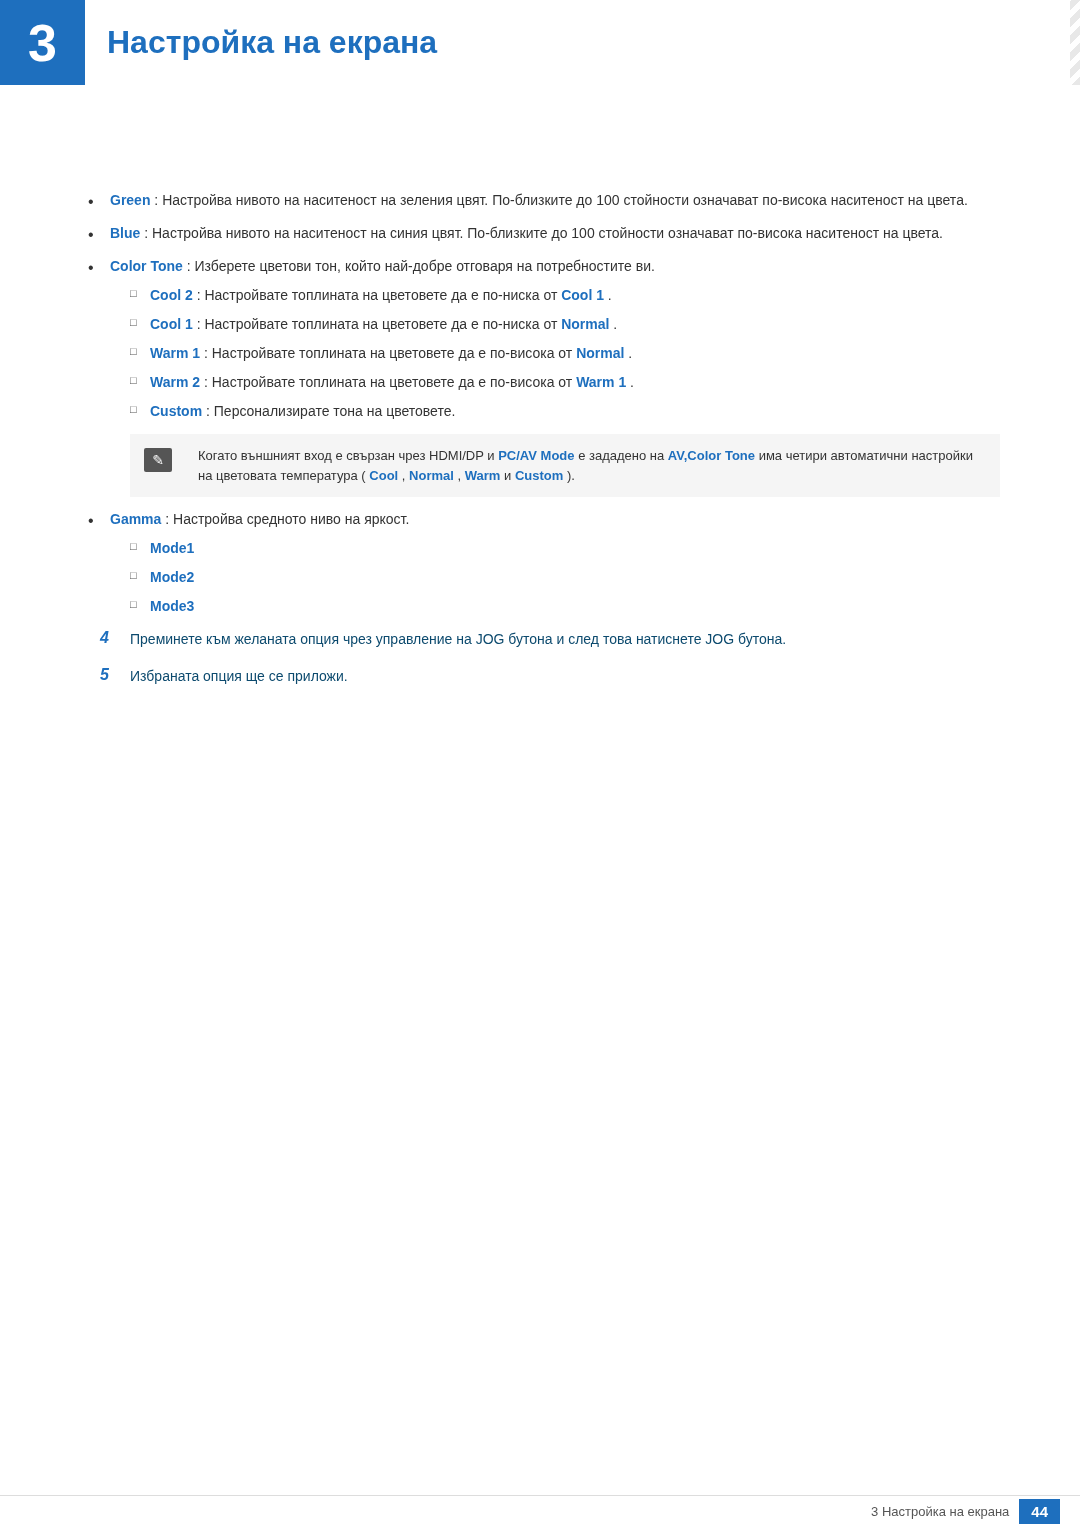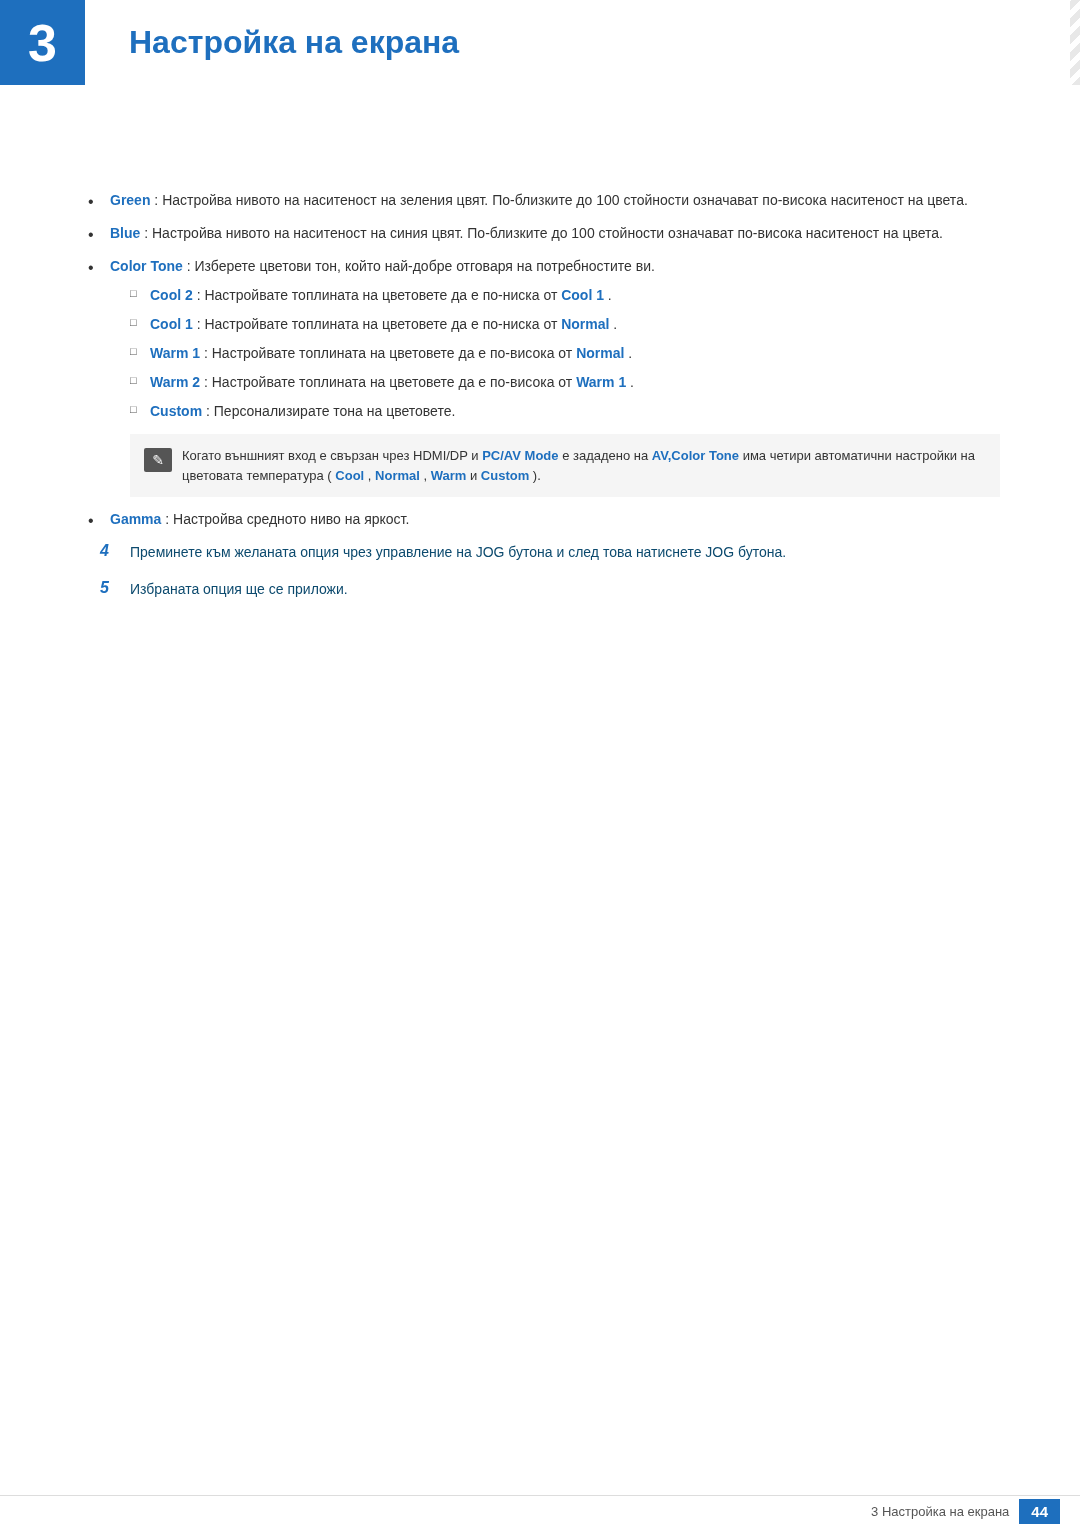--- a/index.html
+++ b/index.html
@@ -72,21 +72,21 @@
 
     .header-title-area {
       position: absolute;
       top: 0;
       left: 85px;
       right: 10px;
       height: 85px;
       background: #fff;
       display: flex;
       align-items: center;
-      padding-left: 44px;
+      padding-left: 22px;
       z-index: 1;
     }
 
     .header-title {
       font-size: 32px;
       font-weight: bold;
       color: #1e6fbe;
     }
 
     
@@ -147,21 +147,21 @@
 
     
     .note-box {
       background: #f5f5f5;
       border: none;
       padding: 12px 14px;
       margin-top: 12px;
       margin-left: 20px;
       display: flex;
       align-items: flex-start;
-      gap: 10px;
+      gap: 26px;
       line-height: 1.5;
     }
 
     .note-icon {
       min-width: 28px;
       height: 24px;
       background: #555;
       border-radius: 2px;
       display: flex;
       align-items: center;
@@ -321,20 +321,31 @@
           <span>).</span>
         </div>
       </div>
 
     </li>
 
     <li>
       <span class="bold-blue">Gamma</span>
       <span>: Настройва средното ниво на яркост.</span>
 
+      <ul class="sub-list">
+        <li>
+          <span class="bold-blue">Mode1</span>
+        </li>
+        <li>
+          <span class="bold-blue">Mode2</span>
+        </li>
+        <li>
+          <span class="bold-blue">Mode3</span>
+        </li>
+      </ul>
     </li>
 
   </ul>
 
   <div class="numbered-step">
     <span class="step-number">4</span>
     <span class="step-text">Преминете към желаната опция чрез управление на JOG бутона и след това натиснете JOG бутона.</span>
   </div>
 
   <div class="numbered-step">

